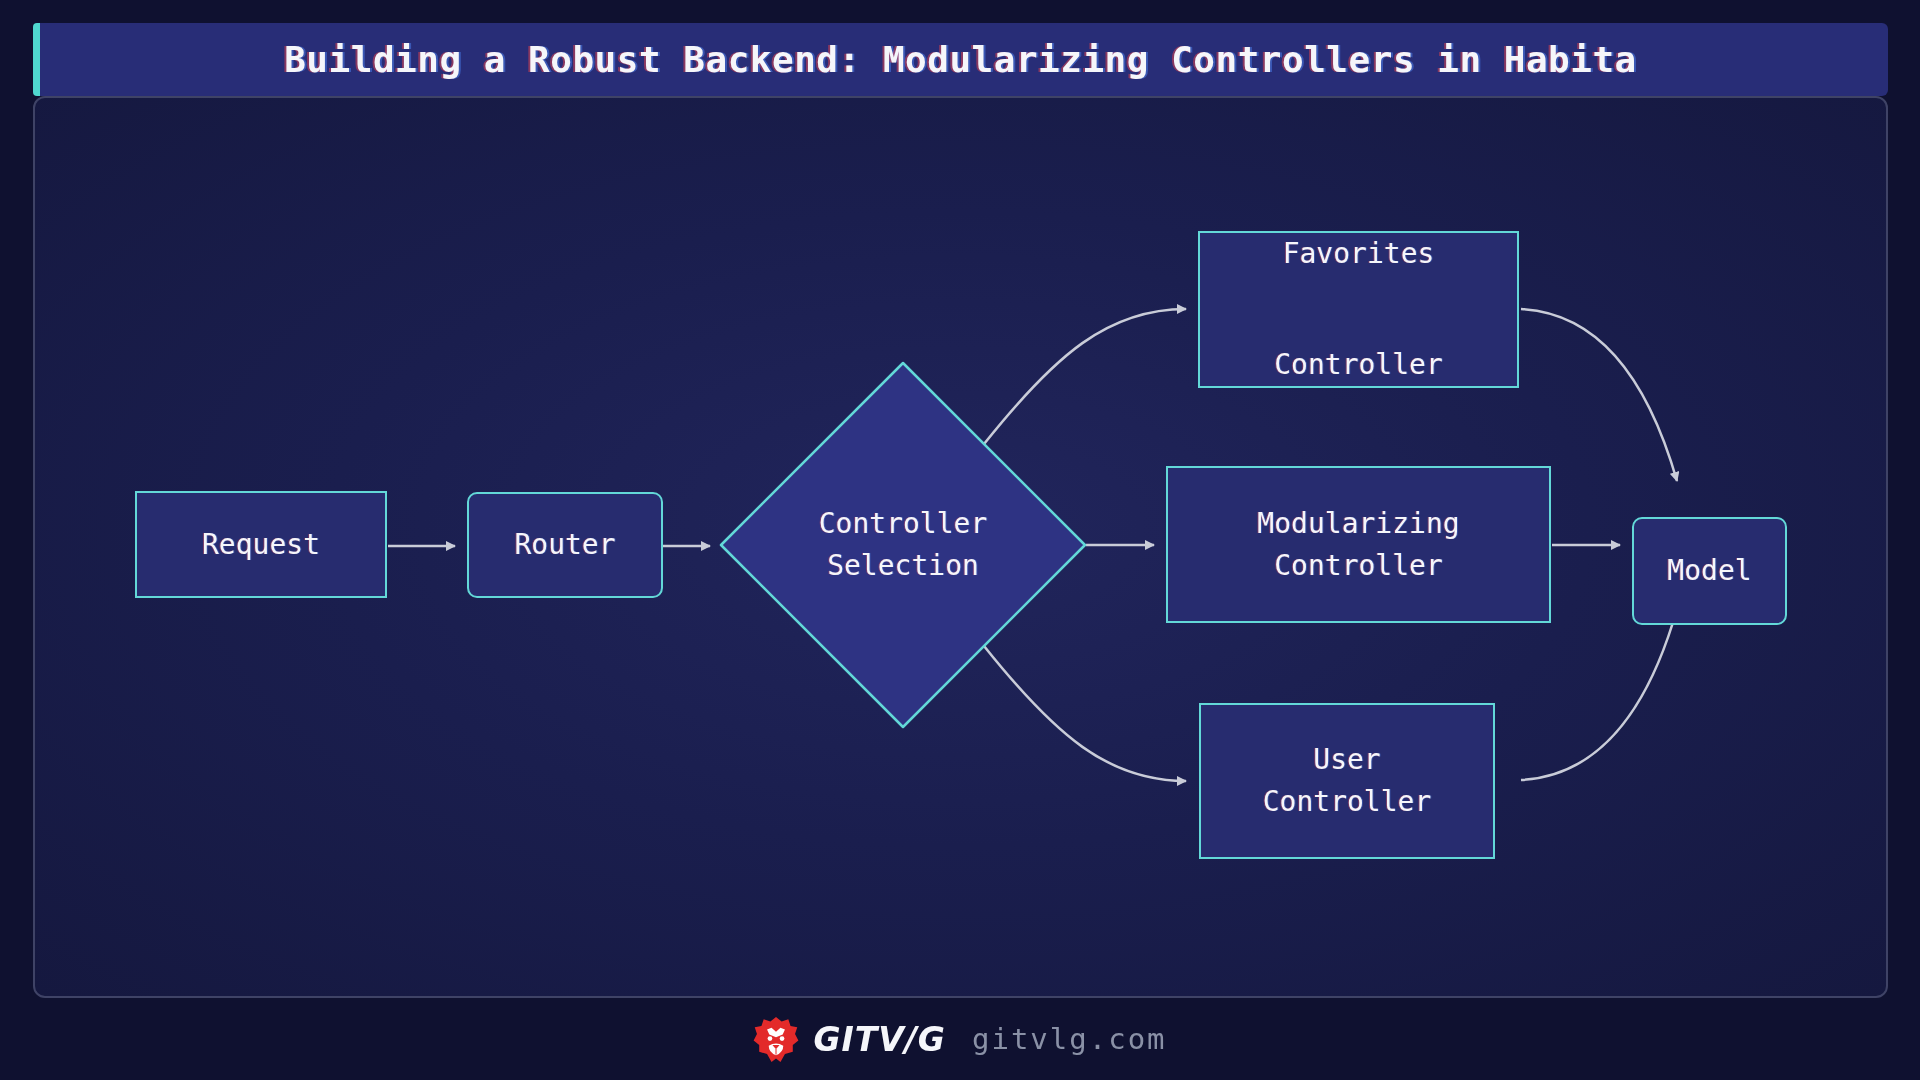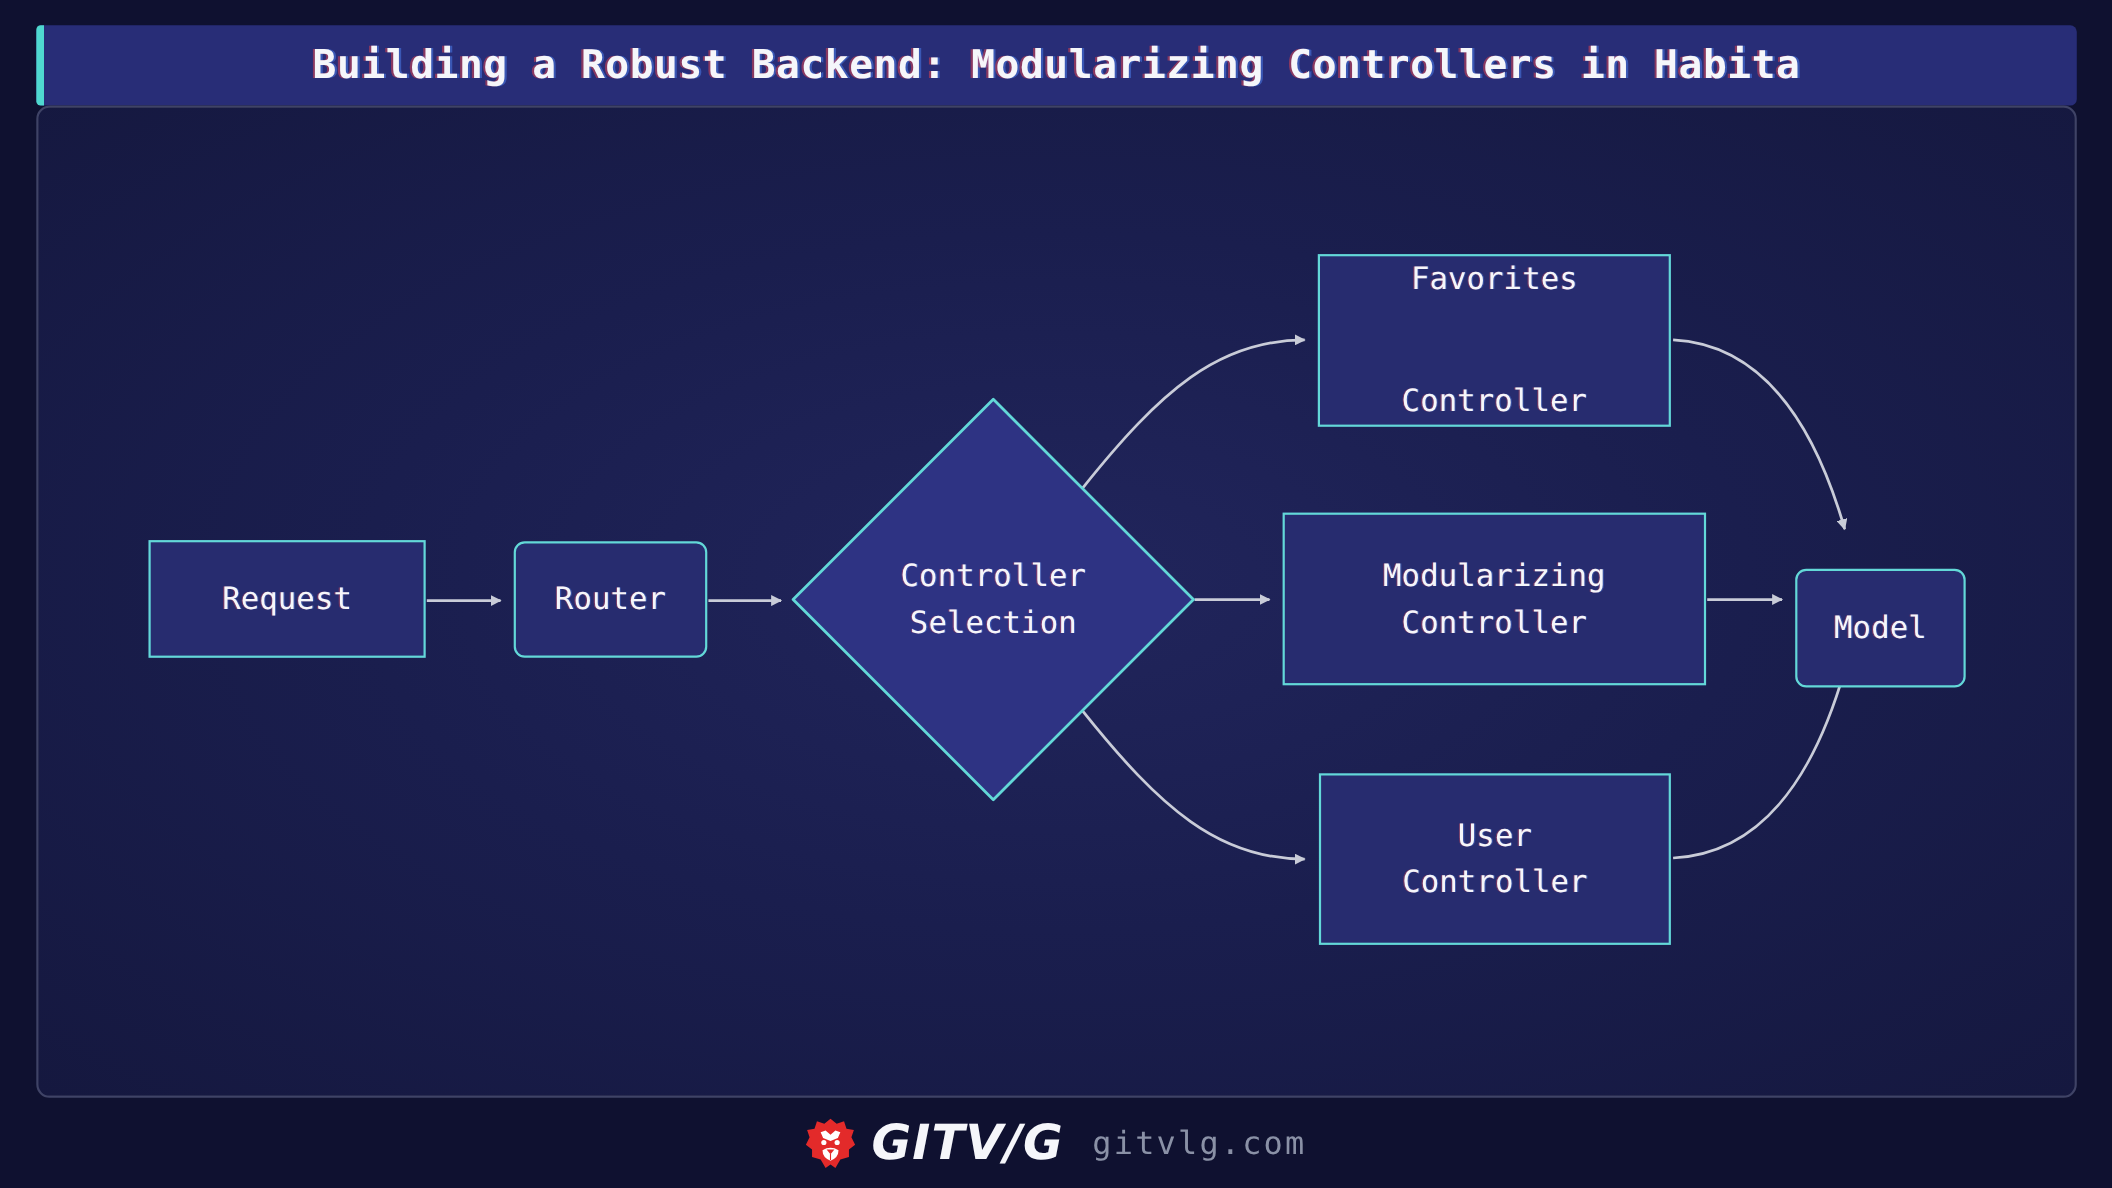--- a/index.html
+++ b/index.html
@@ -64,43 +64,43 @@
     background:var(--node-fill);
     border:2.5px solid var(--node-border);
     display:flex;flex-direction:column;align-items:center;justify-content:center;
     color:var(--text-light);
     font-size:28px;line-height:42px;
     text-shadow:-1px 0 0 rgba(255,80,80,.35), 1px 0 0 rgba(90,150,255,.35);
     text-align:center;
   }
   .node.rounded{border-radius:10px;}
   .node-request{left:135px;top:491px;width:252px;height:107px;}
-  .node-router{left:467px;top:492px;width:176px;height:106px;}
+  .node-router{left:467px;top:492px;width:196px;height:106px;}
   .node-favorites{left:1198px;top:231px;width:321px;height:157px;justify-content:space-between;}
   .node-property{left:1166px;top:466px;width:385px;height:157px;}
-  .node-user{left:1199px;top:703px;width:320px;height:156px;}
+  .node-user{left:1199px;top:703px;width:296px;height:156px;}
   .node-model{left:1632px;top:517px;width:155px;height:108px;}
   .diamond-label{
     position:absolute;left:753px;top:485px;width:300px;height:120px;
     display:flex;flex-direction:column;align-items:center;justify-content:center;
     color:var(--text-light);font-size:28px;line-height:42px;
     text-shadow:-1px 0 0 rgba(255,80,80,.35), 1px 0 0 rgba(90,150,255,.35);
     background:transparent;border:none;
   }
 
   
   .footer{
     position:absolute;left:0;top:998px;width:1920px;height:82px;
     display:flex;align-items:center;justify-content:center;gap:14px;
   }
   .footer .lion{width:46px;height:47px;display:block;}
   .brand{
     color:var(--text-light);
     font-family:"DejaVu Sans","Liberation Sans",sans-serif;
-    font-style:italic;font-weight:800;font-size:44px;letter-spacing:1px;
+    font-style:italic;font-weight:800;font-size:33px;letter-spacing:1px;
   }
   .domain{
     color:var(--footer-domain-color);
     font-size:29px;letter-spacing:2px;margin-left:12px;
   }
 </style>
 </head>
 <body>
 
 <div class="stage">

